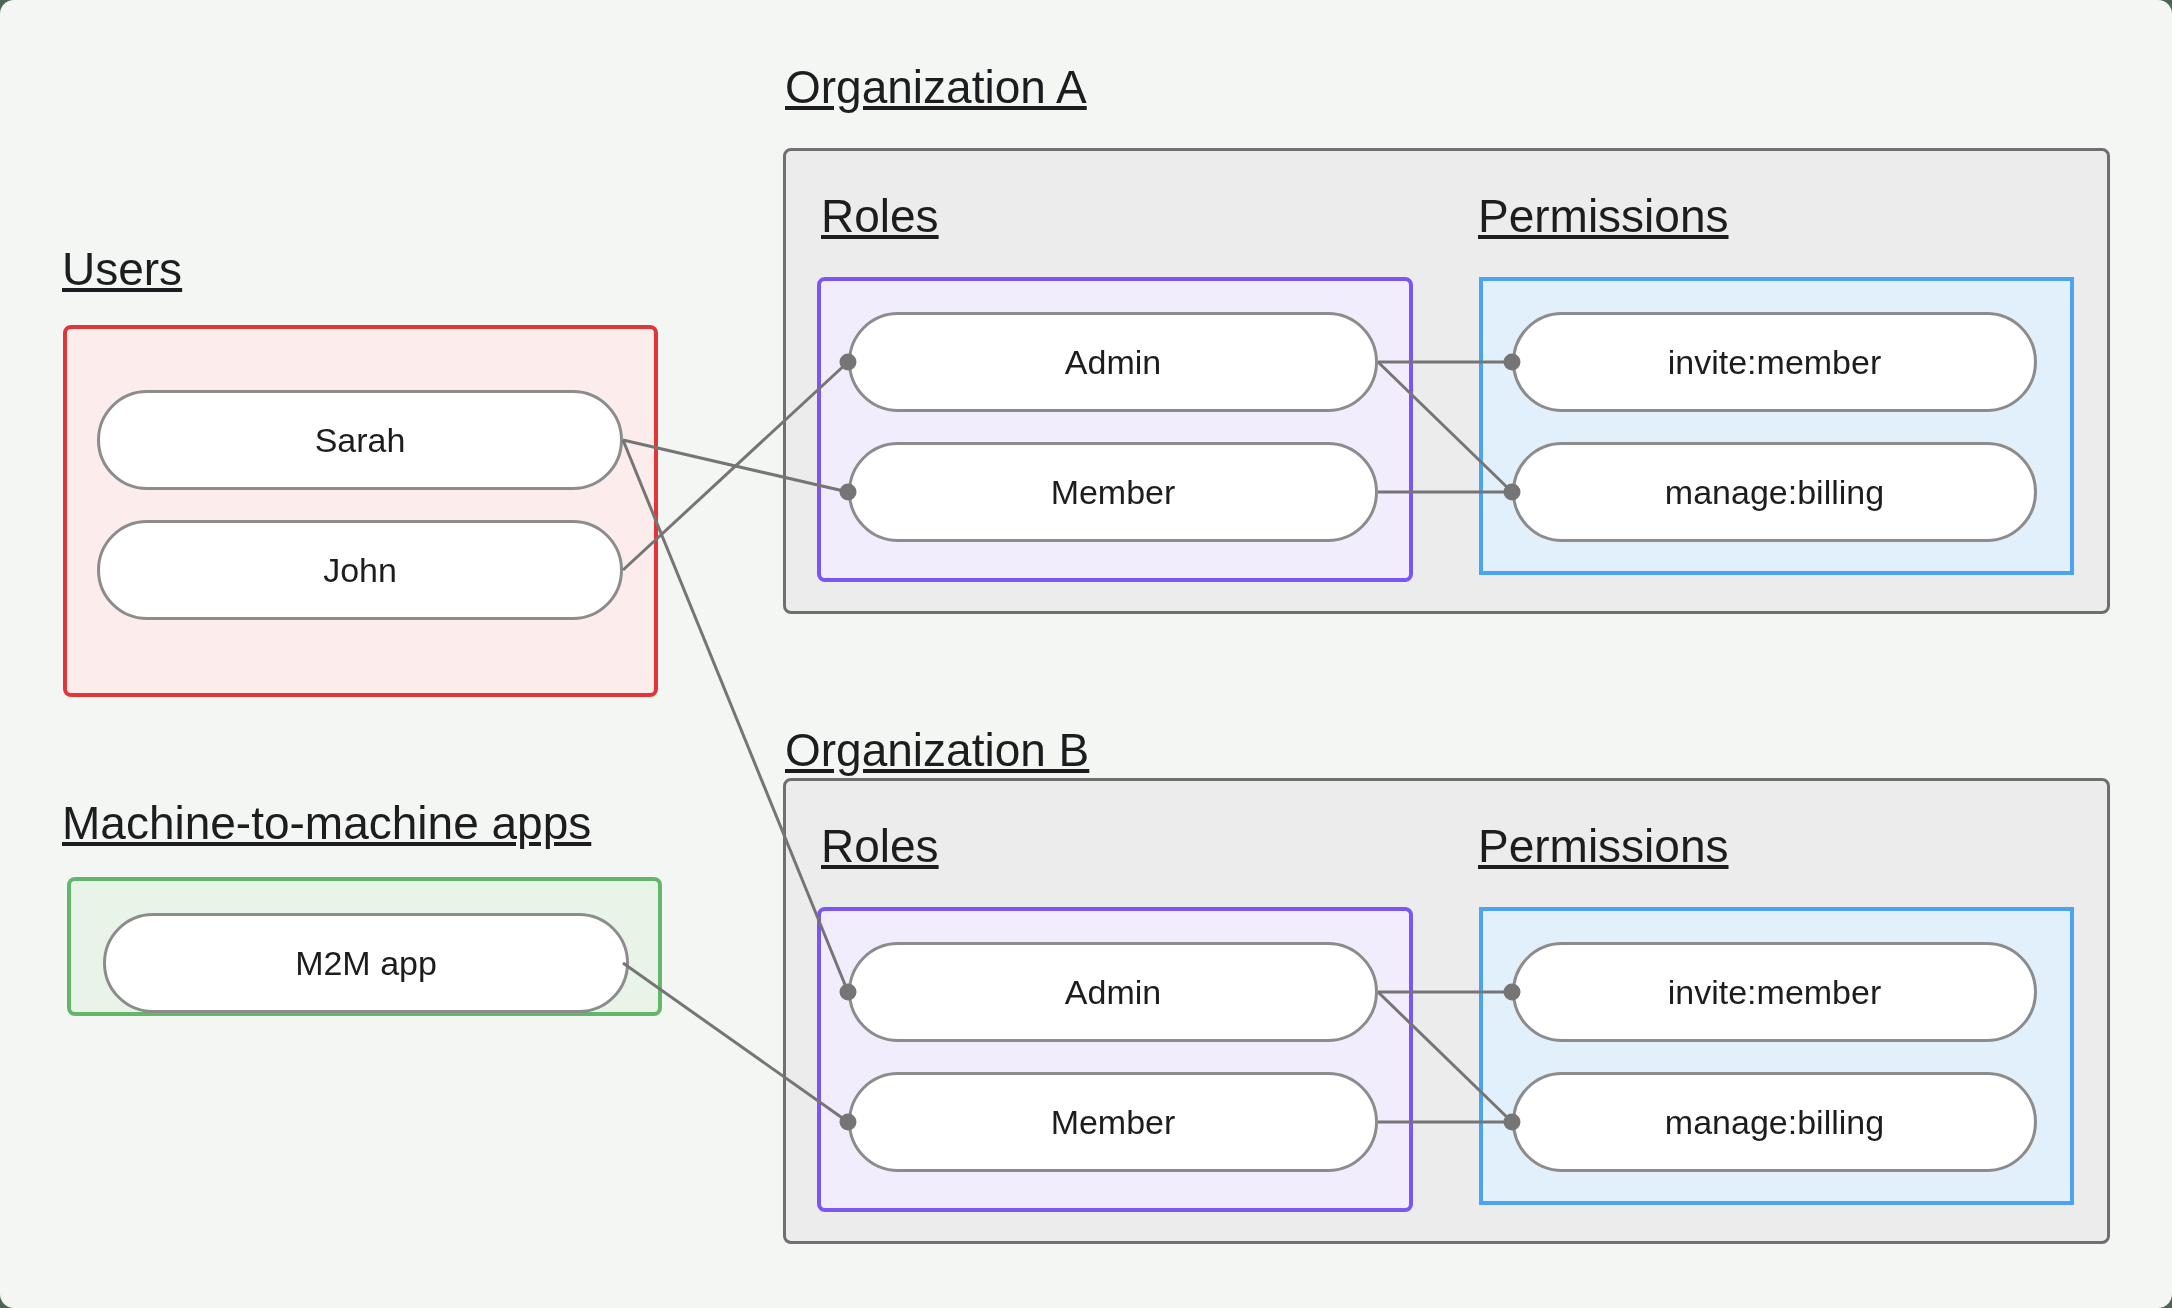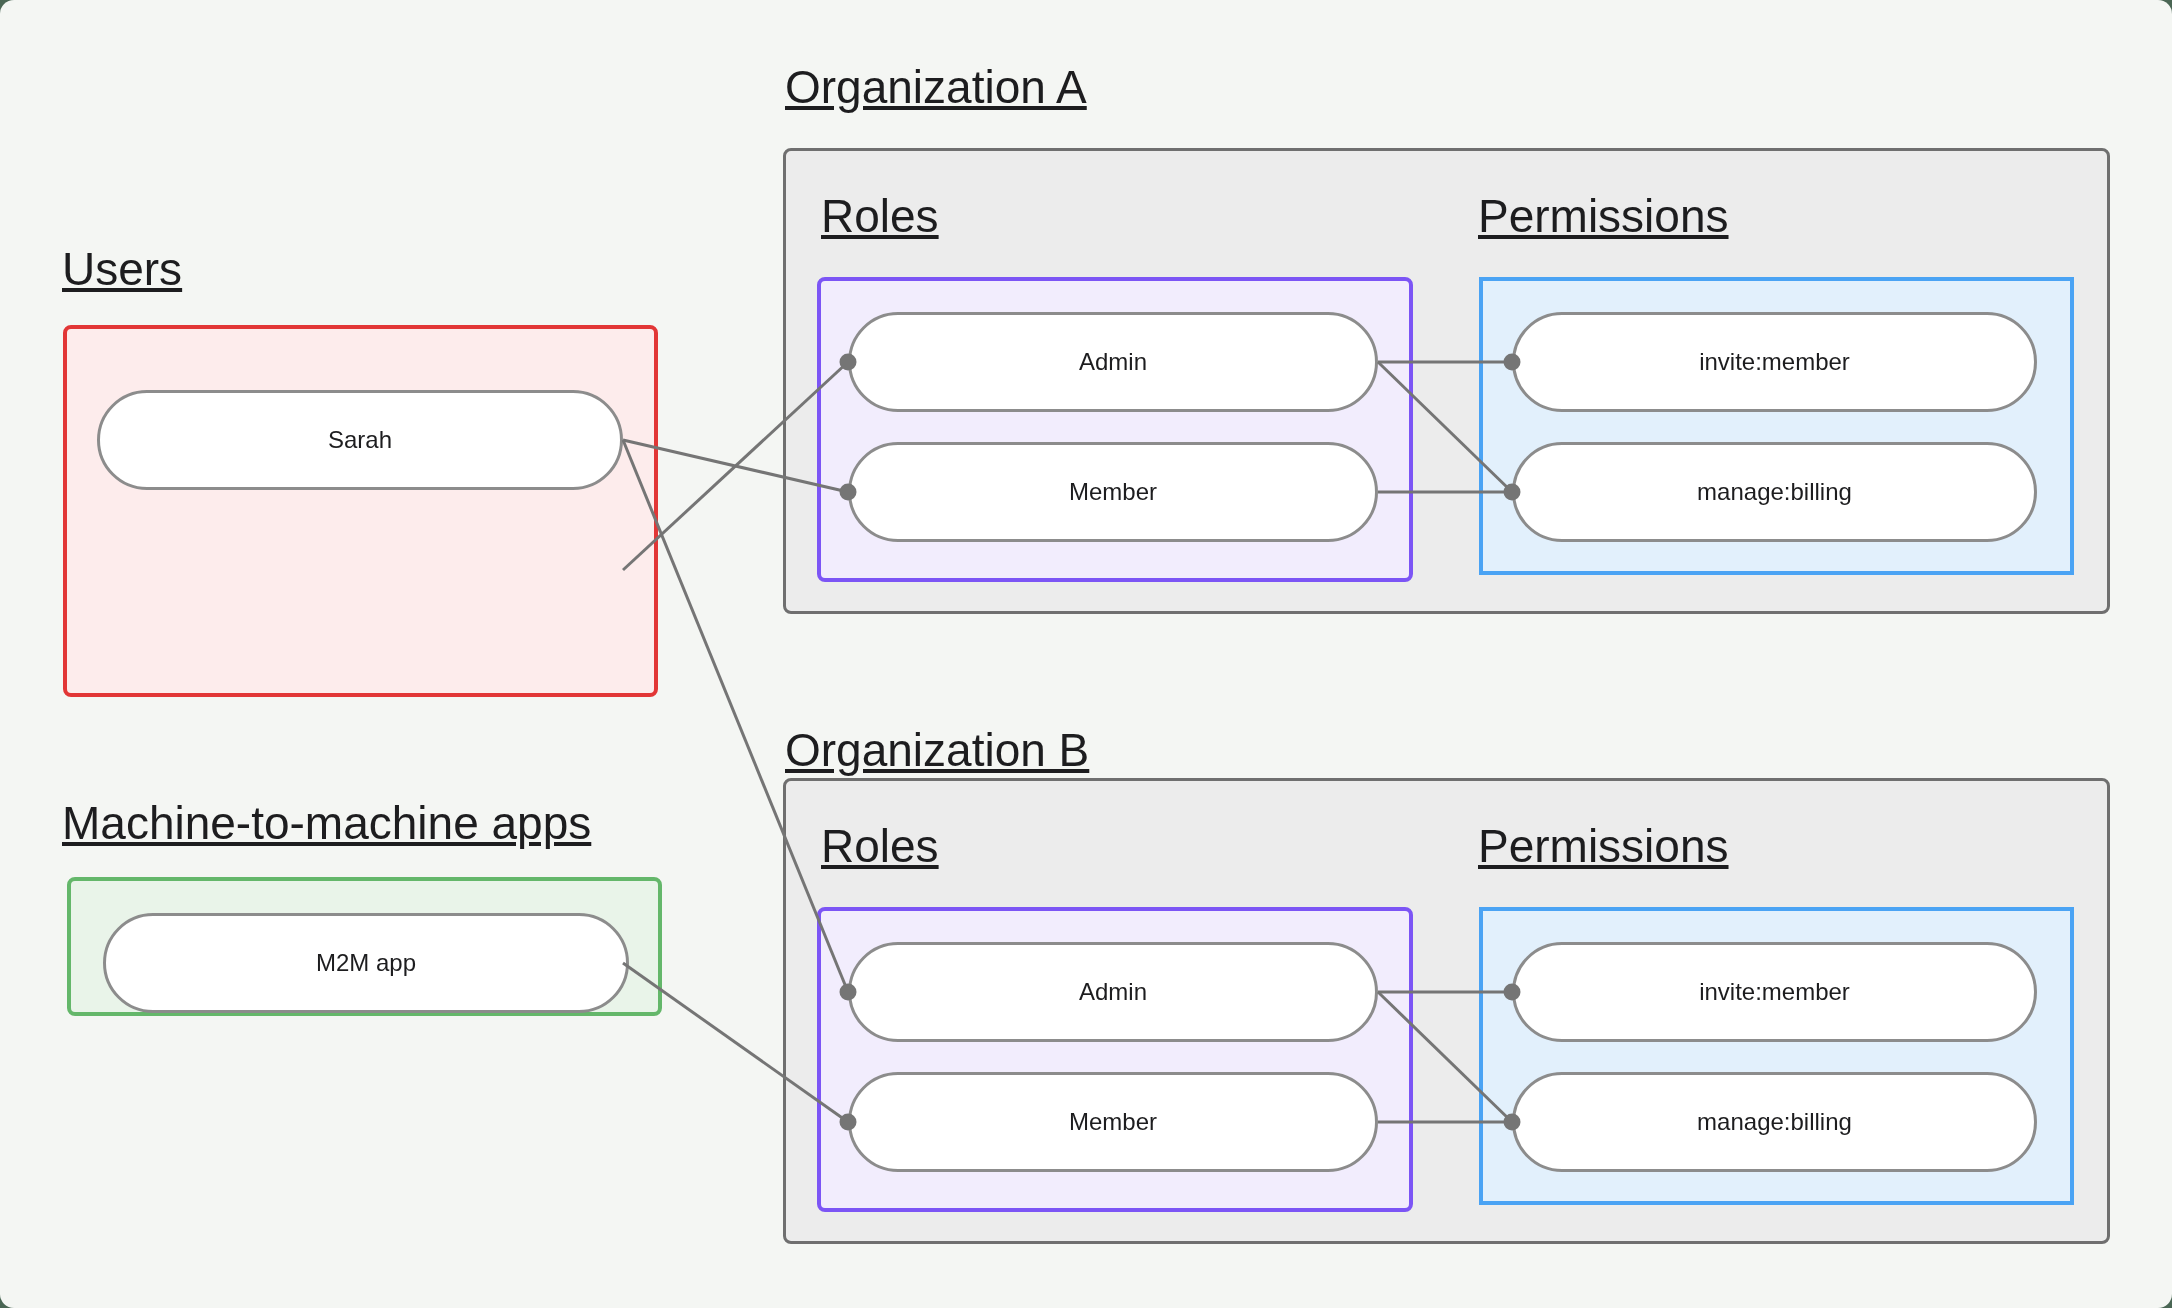--- a/index.html
+++ b/index.html
@@ -13,32 +13,33 @@
   .box{position:absolute;box-sizing:border-box;}
   .org-box{border:3px solid var(--org-border,#6f6f6f);background:var(--org-fill,#ececec);border-radius:8px;padding-left:26px;}
   .box-red{border:4px solid var(--red-border,#e23636);background:var(--red-fill,#fdecec);border-radius:8px;}
   .box-green{border:4px solid var(--green-border,#64b76a);background:var(--green-fill,#e9f4e9);border-radius:8px;}
   .box-purple{border:4px solid var(--purple-border,#7c55f5);background:var(--purple-fill,#f2edfd);border-radius:8px;}
   .box-blue{border:4px solid var(--blue-border,#4aa3f4);background:var(--blue-fill,#e2f0fc);border-radius:0;}
   .pill{
     position:absolute;box-sizing:border-box;height:100px;border-radius:50px;
     background:#ffffff;border:3px solid var(--pill-border,#8c8c8c);
     display:flex;align-items:center;justify-content:center;
-    font-size:24px;white-space:nowrap;
+    font-size:34px;white-space:nowrap;
   }
   #edges{position:absolute;left:0;top:0;width:2172px;height:1308px;pointer-events:none;}
 </style>
 </head>
 <body>
 
 <div class="canvas">
 
   <div class="lbl" style="left:62px;top:248px;">Users</div>
   <div class="box box-red" style="left:63px;top:325px;width:595px;height:372px;">
     <div class="pill" style="left:30px;top:61px;width:526px;">Sarah</div>
+    <div class="pill" style="left:30px;top:191px;width:526px;">John</div>
   </div>
 
   <div class="lbl" style="left:62px;top:802px;">Machine-to-machine apps</div>
   <div class="box box-green" style="left:67px;top:877px;width:595px;height:139px;">
     <div class="pill" style="left:32px;top:32px;width:526px;">M2M app</div>
   </div>
 
   <div class="lbl" style="left:785px;top:66px;">Organization A</div>
   <div class="box org-box" style="left:783px;top:148px;width:1327px;height:466px;">
     <div class="lbl" style="left:35px;top:44px;">Roles</div>

